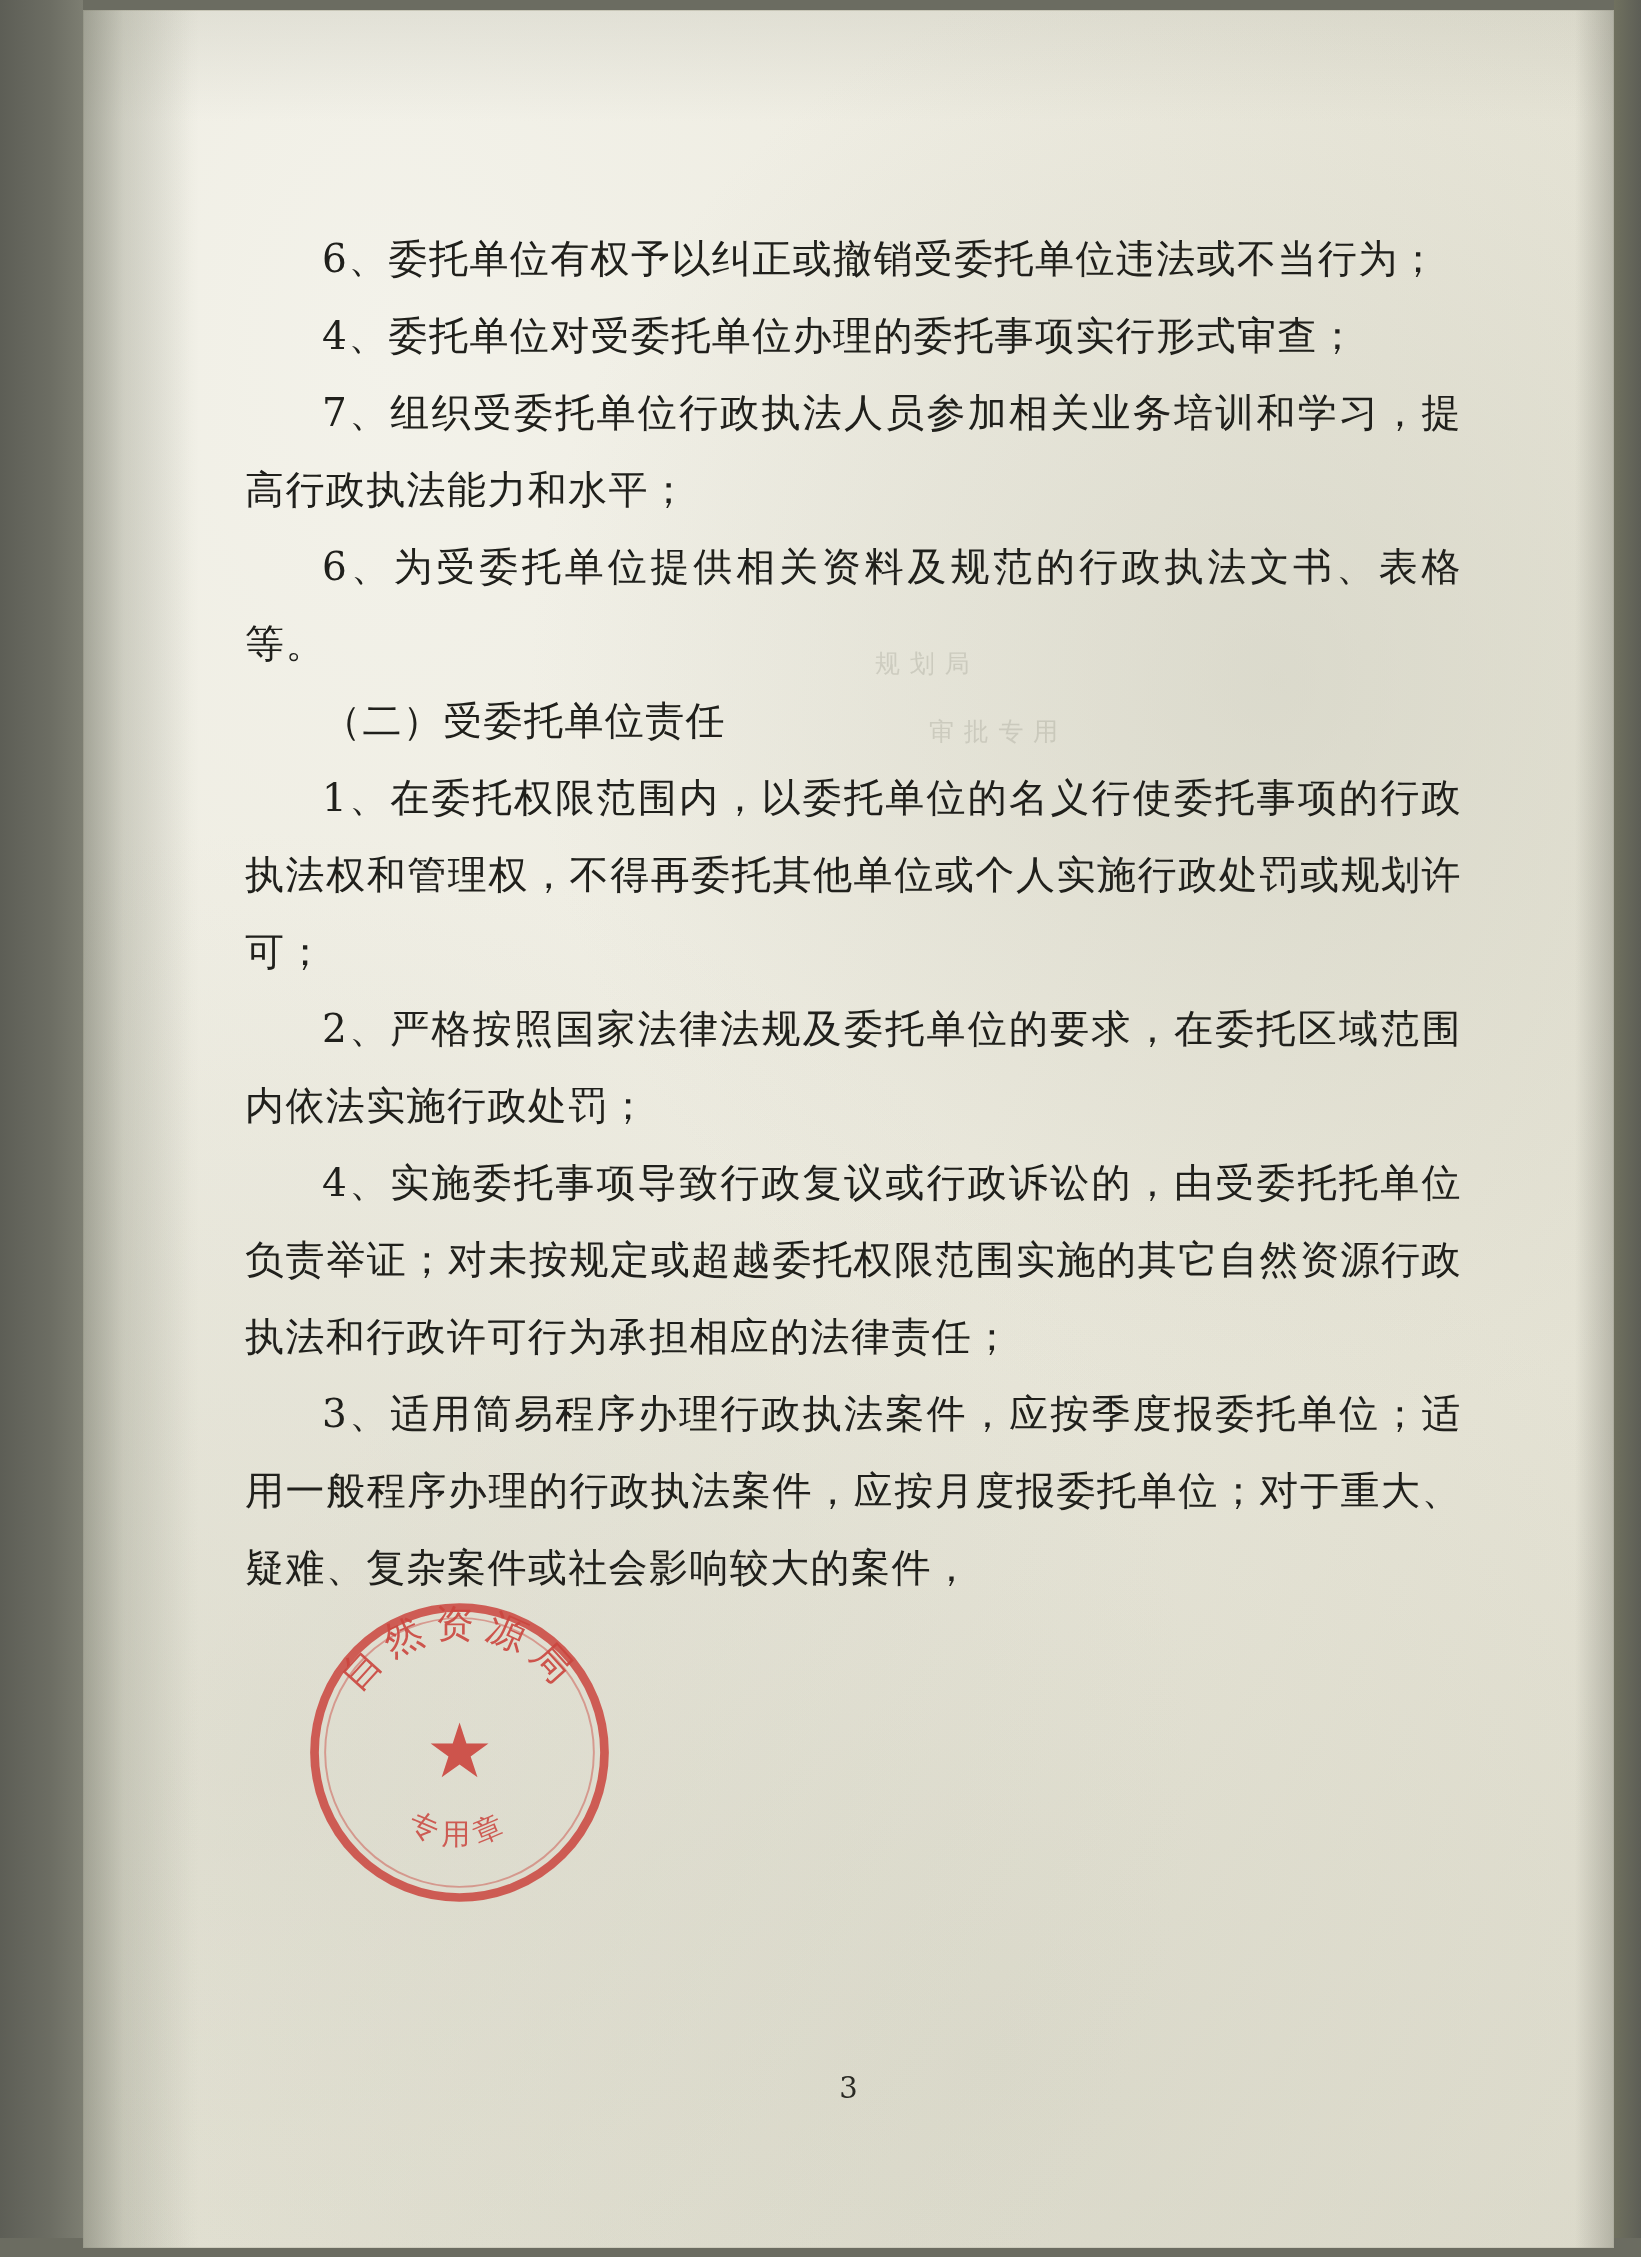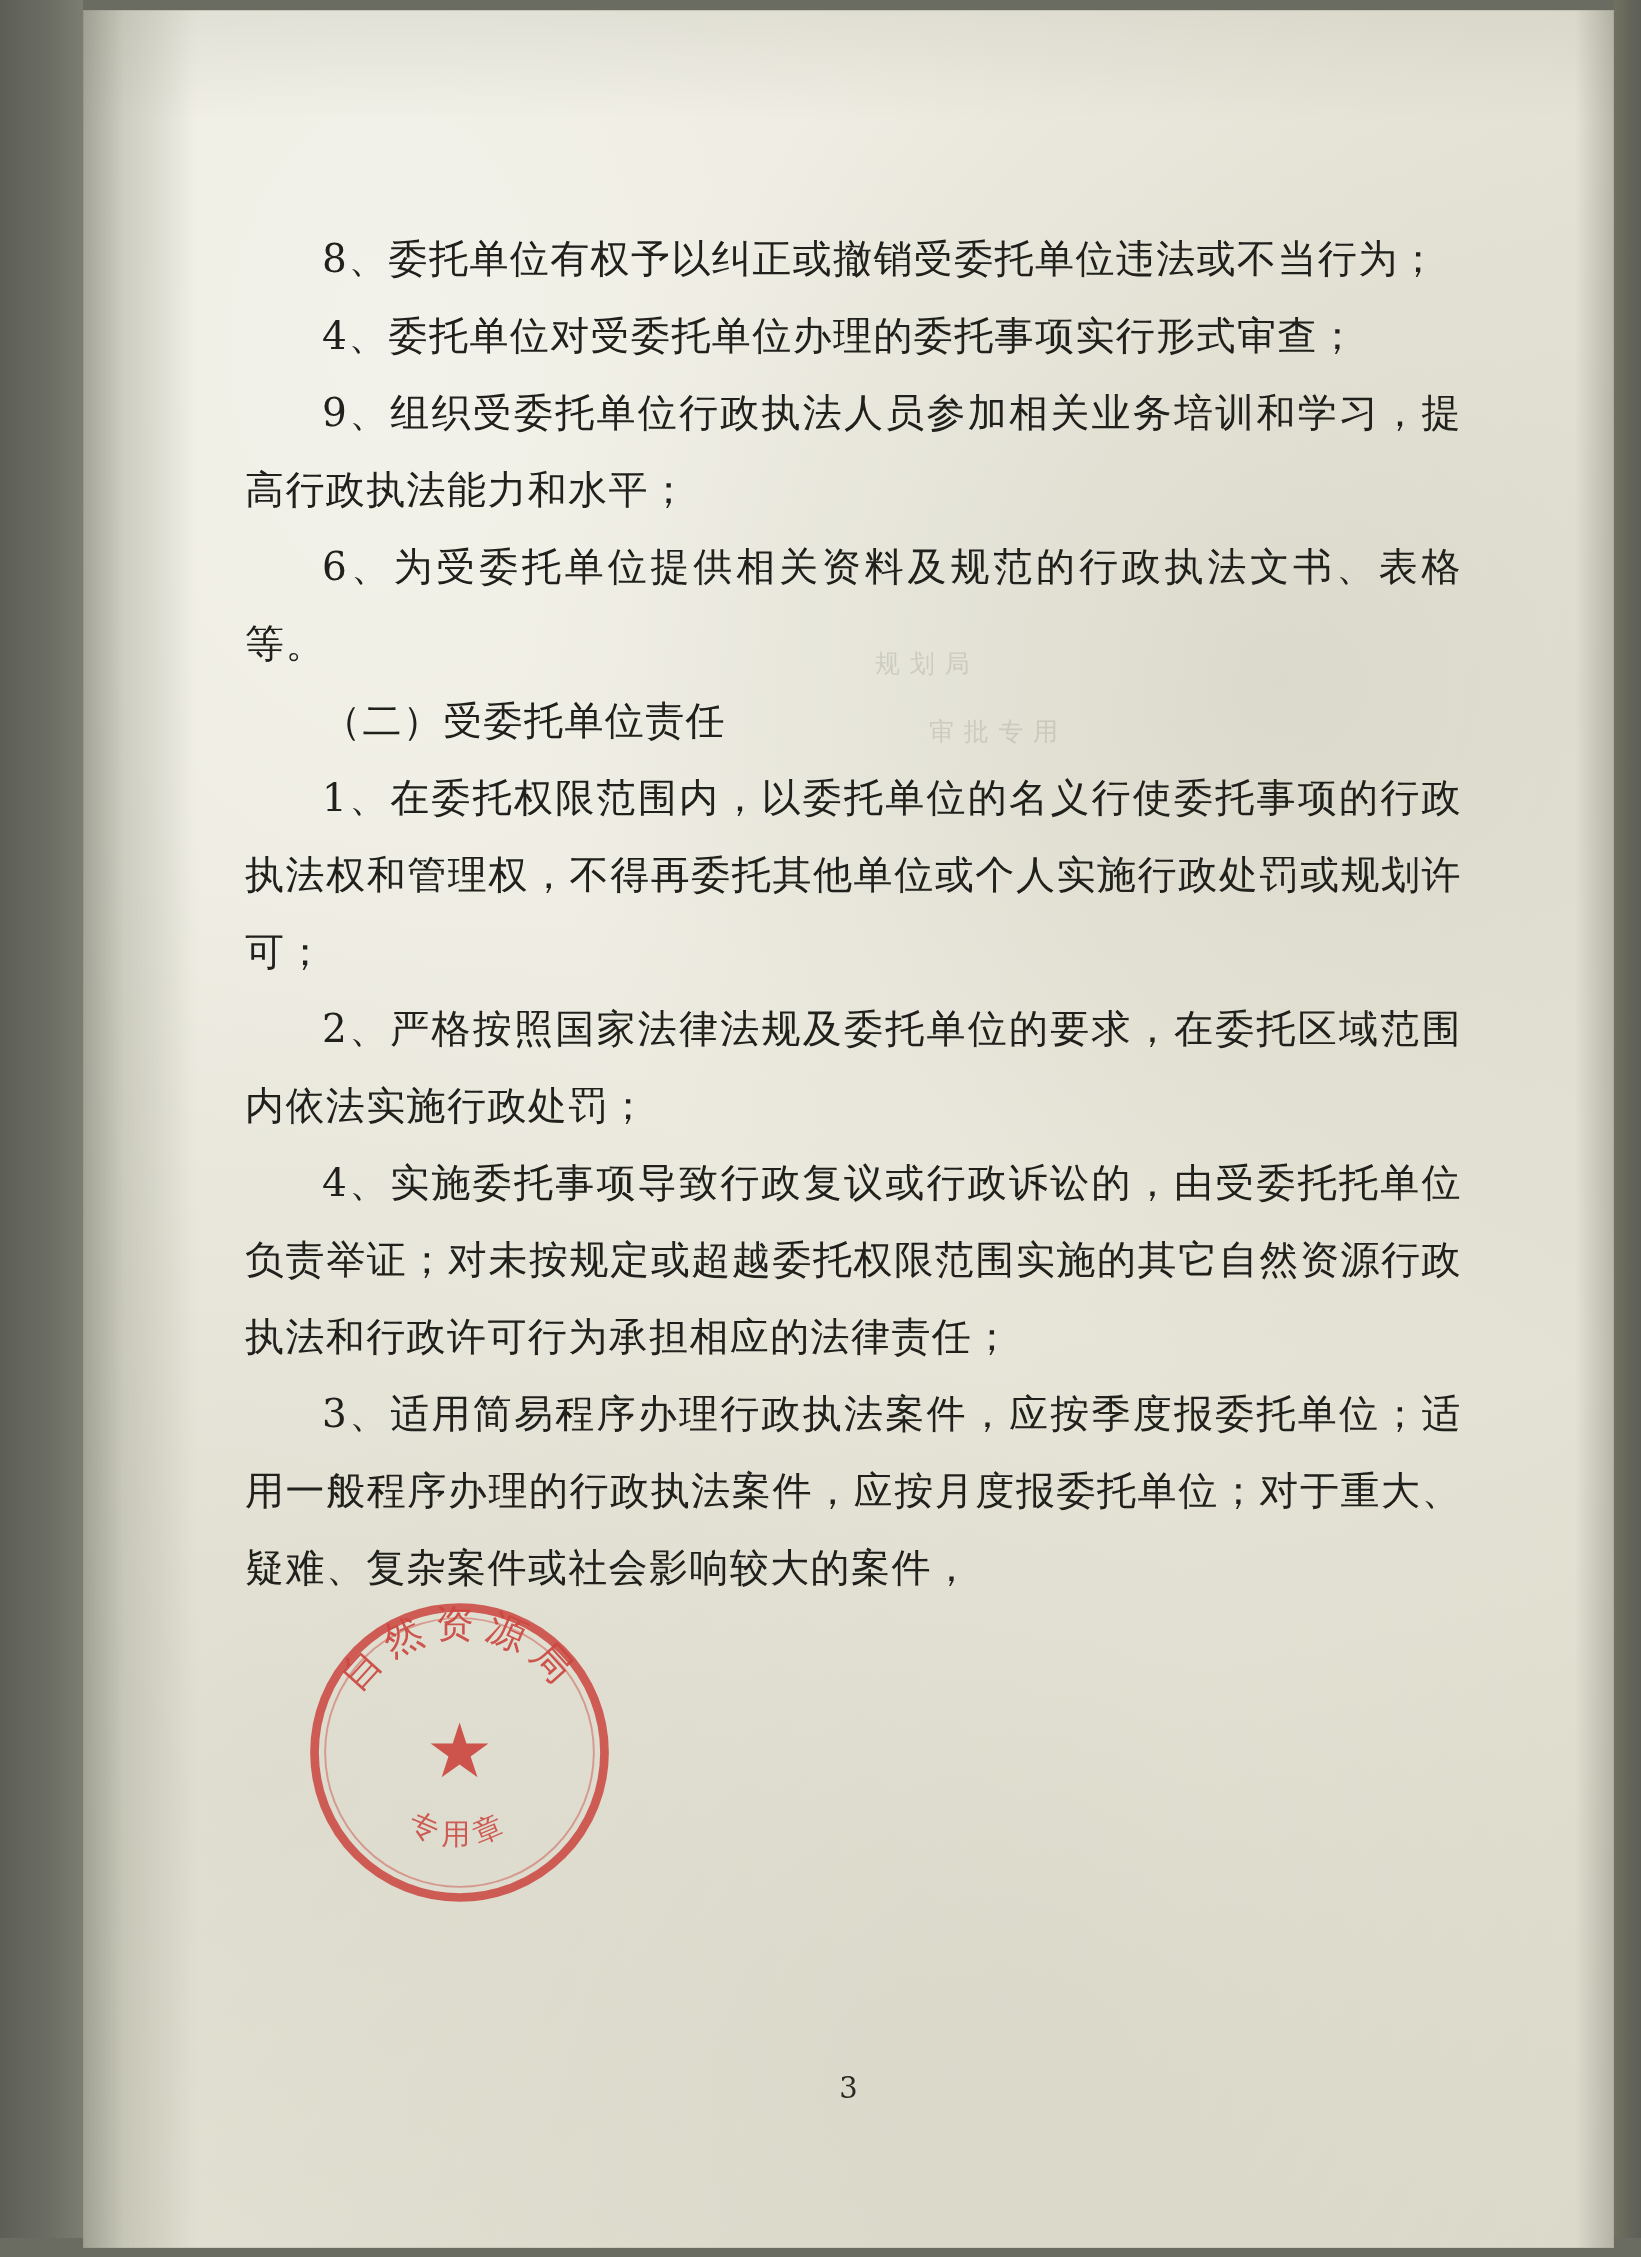--- a/index.html
+++ b/index.html
@@ -147,23 +147,23 @@
   <div class="outer-bottom-dark"></div>
 
   <div class="paper">
     <div class="gutter-shade"></div>
     <div class="right-edge-shade"></div>
 
     <div class="ghost" style="left:792px; top:637px;">规划局</div>
     <div class="ghost" style="left:846px; top:705px;">审批专用</div>
 
     <div class="doc-body">
-      <p class="para">8、委托单位有权予以纠正或撤销受委托单位违法或不当行为；</p>
+      <p class="para">6、委托单位有权予以纠正或撤销受委托单位违法或不当行为；</p>
       <p class="para">4、委托单位对受委托单位办理的委托事项实行形式审查；</p>
-      <p class="para">9、组织受委托单位行政执法人员参加相关业务培训和学习，提高行政执法能力和水平；</p>
+      <p class="para">7、组织受委托单位行政执法人员参加相关业务培训和学习，提高行政执法能力和水平；</p>
       <p class="para">6、为受委托单位提供相关资料及规范的行政执法文书、表格等。</p>
       <p class="para">（二）受委托单位责任</p>
       <p class="para">1、在委托权限范围内，以委托单位的名义行使委托事项的行政执法权和管理权，不得再委托其他单位或个人实施行政处罚或规划许可；</p>
       <p class="para">2、严格按照国家法律法规及委托单位的要求，在委托区域范围内依法实施行政处罚；</p>
       <p class="para">4、实施委托事项导致行政复议或行政诉讼的，由受委托托单位负责举证；对未按规定或超越委托权限范围实施的其它自然资源行政执法和行政许可行为承担相应的法律责任；</p>
       <p class="para">3、适用简易程序办理行政执法案件，应按季度报委托单位；适用一般程序办理的行政执法案件，应按月度报委托单位；对于重大、疑难、复杂案件或社会影响较大的案件，</p>
     </div>
 
     <div class="seal">
       <svg width="319" height="319" viewBox="0 0 330 330" xmlns="http://www.w3.org/2000/svg">

